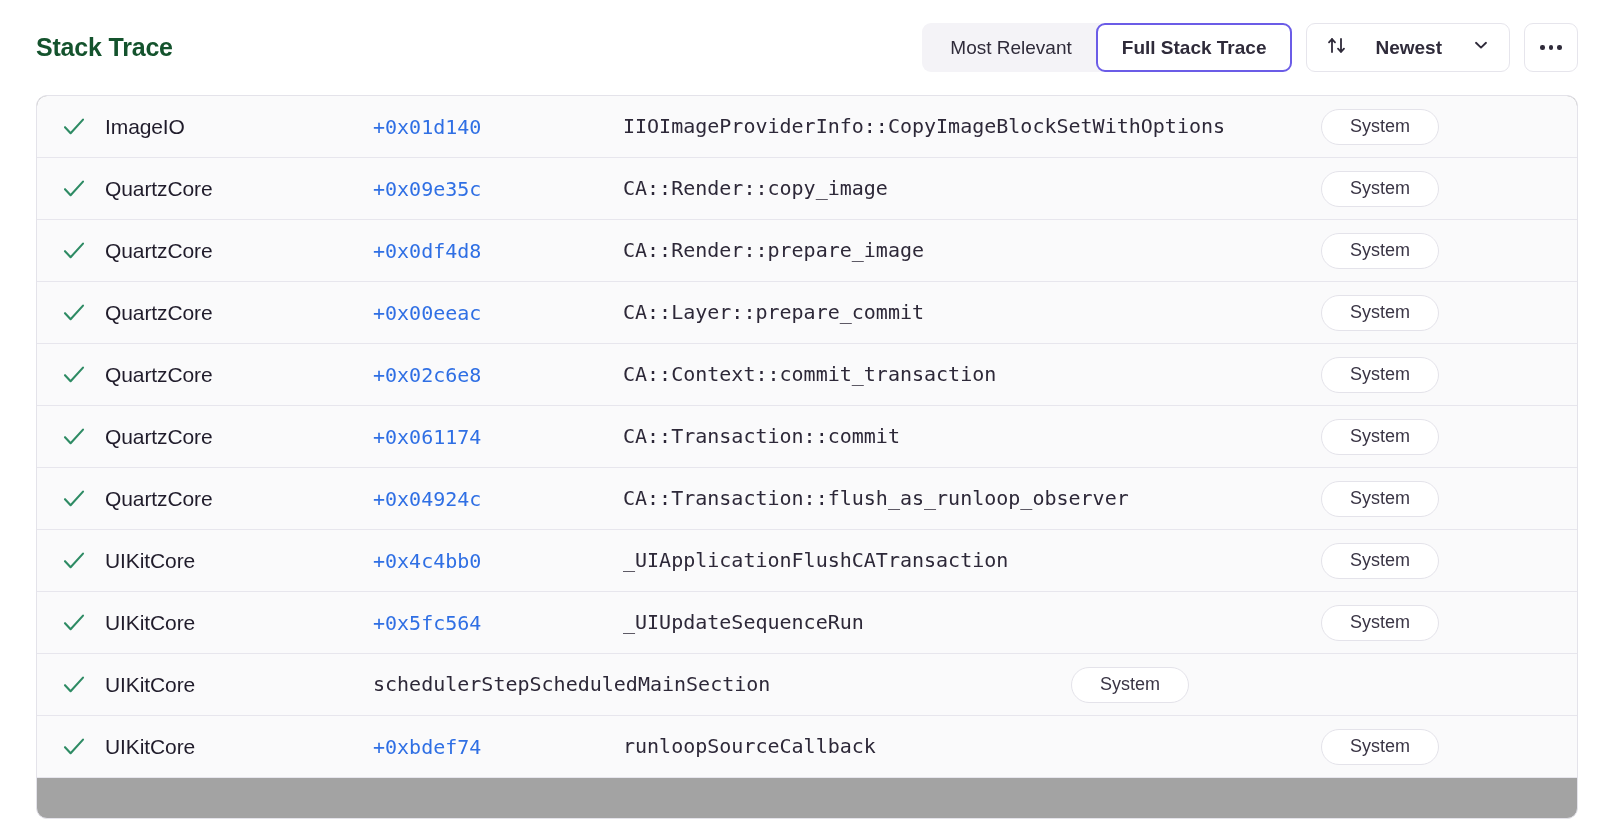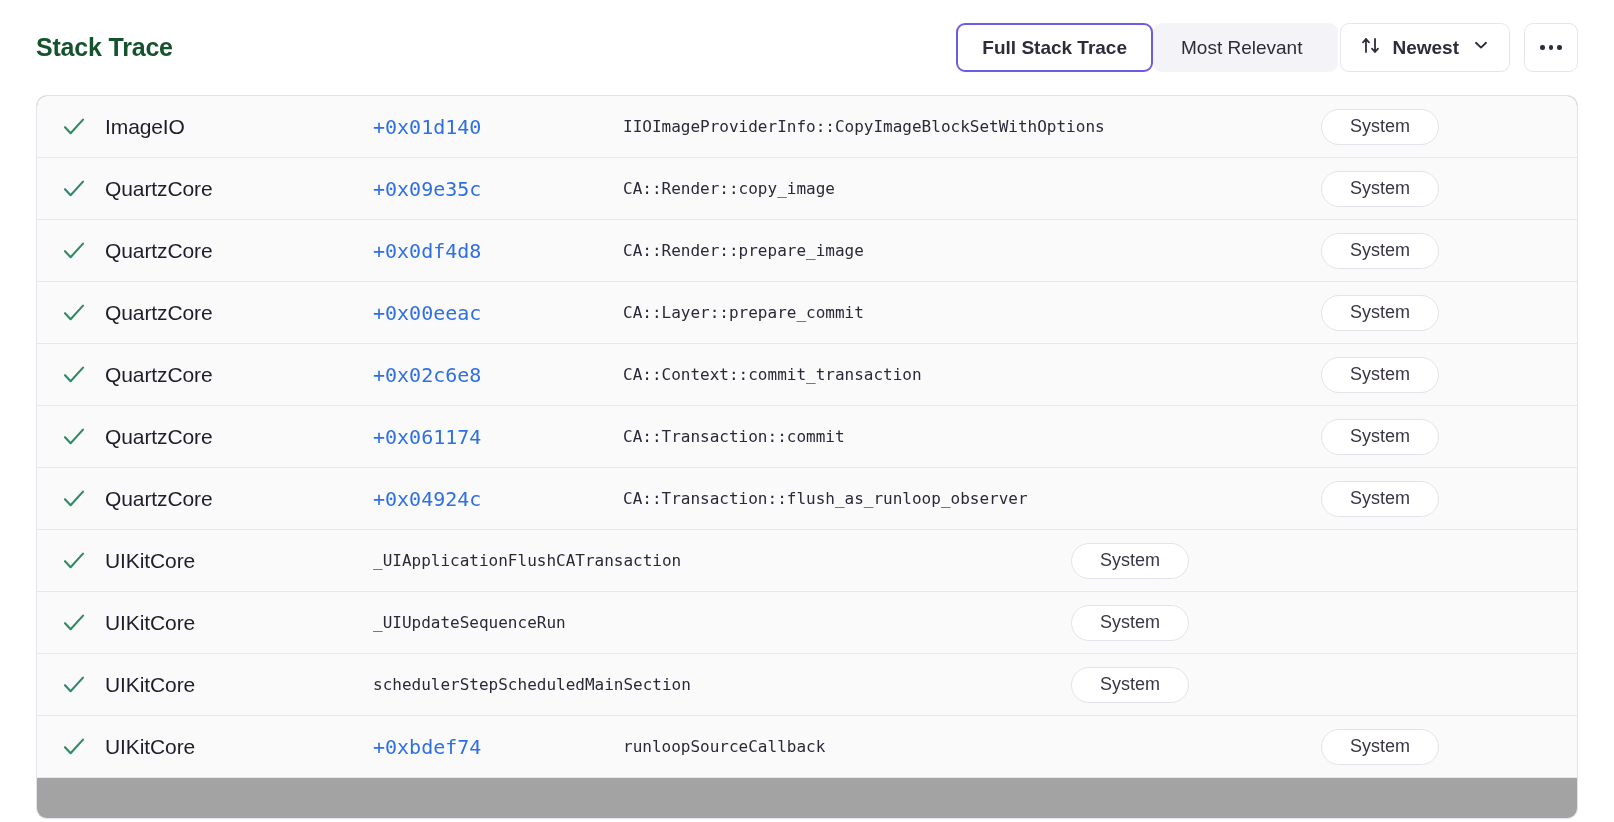--- a/index.html
+++ b/index.html
@@ -73,21 +73,21 @@
     border: 2px solid #6b5ce7;
     font-weight: bold;
     z-index: 2;
     padding: 0 24px;
   }
 
   
   .sort-btn {
     display: flex;
     align-items: center;
-    gap: 11px;
+    gap: 28px;
     height: 49px;
     padding: 0 19px;
     border: 1.6px solid #e6e5ec;
     border-radius: 9px;
     background: #ffffff;
     font-size: 19px;
     font-weight: bold;
     color: #2f2b3a;
     cursor: pointer;
     white-space: nowrap;
@@ -157,21 +157,21 @@
     flex: 0 0 250px;
     font-family: "DejaVu Sans Mono", monospace;
     font-size: 20px;
     color: #2f6fe4;
     cursor: pointer;
   }
 
   .frame-func {
     flex: 1 1 auto;
     font-family: "DejaVu Sans Mono", monospace;
-    font-size: 16px;
+    font-size: 20px;
     color: #2d2838;
     line-height: 1.32;
     word-break: break-all;
     padding-right: 18px;
     max-width: 682px;
   }
 
   .frame-badge-wrap {
     flex: 0 0 134px;
     display: flex;
@@ -197,25 +197,25 @@
 <body>
 
 <div class="panel">
 
   <div class="panel-header">
     <div class="panel-title">Stack Trace</div>
 
     <div class="header-controls">
 
       <div class="segmented">
+        <div class="seg-btn seg-first">
+          <span>Most Relevant</span>
+        </div>
         <div class="seg-btn active">
           <span>Full Stack Trace</span>
-        </div>
-        <div class="seg-btn seg-first">
-          <span>Most Relevant</span>
         </div>
       </div>
 
       <div class="sort-btn">
         <span class="icon-sort">
           <svg width="21" height="21" viewBox="0 0 21 21" fill="none">
             <path d="M6 17V4M6 4L3 7.4M6 4L9 7.4" stroke="#2f2b3a" stroke-width="1.8" stroke-linecap="round" stroke-linejoin="round"></path>
             <path d="M15 4V17M15 17L12 13.6M15 17L18 13.6" stroke="#2f2b3a" stroke-width="1.8" stroke-linecap="round" stroke-linejoin="round"></path>
           </svg>
         </span>
@@ -331,32 +331,34 @@
           <span class="badge">System</span>
         </div>
       </div>
       <div class="frame-row">
         <div class="frame-check">
           <svg width="26" height="26" viewBox="0 0 26 26" fill="none">
             <path d="M4 13.2L9.6 19.2L22 5.6" stroke="#2e8b64" stroke-width="2.1" stroke-linecap="round" stroke-linejoin="round"></path>
           </svg>
         </div>
         <div class="frame-module">UIKitCore</div>
+        <div class="frame-offset">+0x4c4bb0</div>
         <div class="frame-func">_UIApplicationFlushCATransaction</div>
         <div class="frame-badge-wrap">
           <span class="badge">System</span>
         </div>
       </div>
       <div class="frame-row">
         <div class="frame-check">
           <svg width="26" height="26" viewBox="0 0 26 26" fill="none">
             <path d="M4 13.2L9.6 19.2L22 5.6" stroke="#2e8b64" stroke-width="2.1" stroke-linecap="round" stroke-linejoin="round"></path>
           </svg>
         </div>
         <div class="frame-module">UIKitCore</div>
+        <div class="frame-offset">+0x5fc564</div>
         <div class="frame-func">_UIUpdateSequenceRun</div>
         <div class="frame-badge-wrap">
           <span class="badge">System</span>
         </div>
       </div>
       <div class="frame-row">
         <div class="frame-check">
           <svg width="26" height="26" viewBox="0 0 26 26" fill="none">
             <path d="M4 13.2L9.6 19.2L22 5.6" stroke="#2e8b64" stroke-width="2.1" stroke-linecap="round" stroke-linejoin="round"></path>
           </svg>

